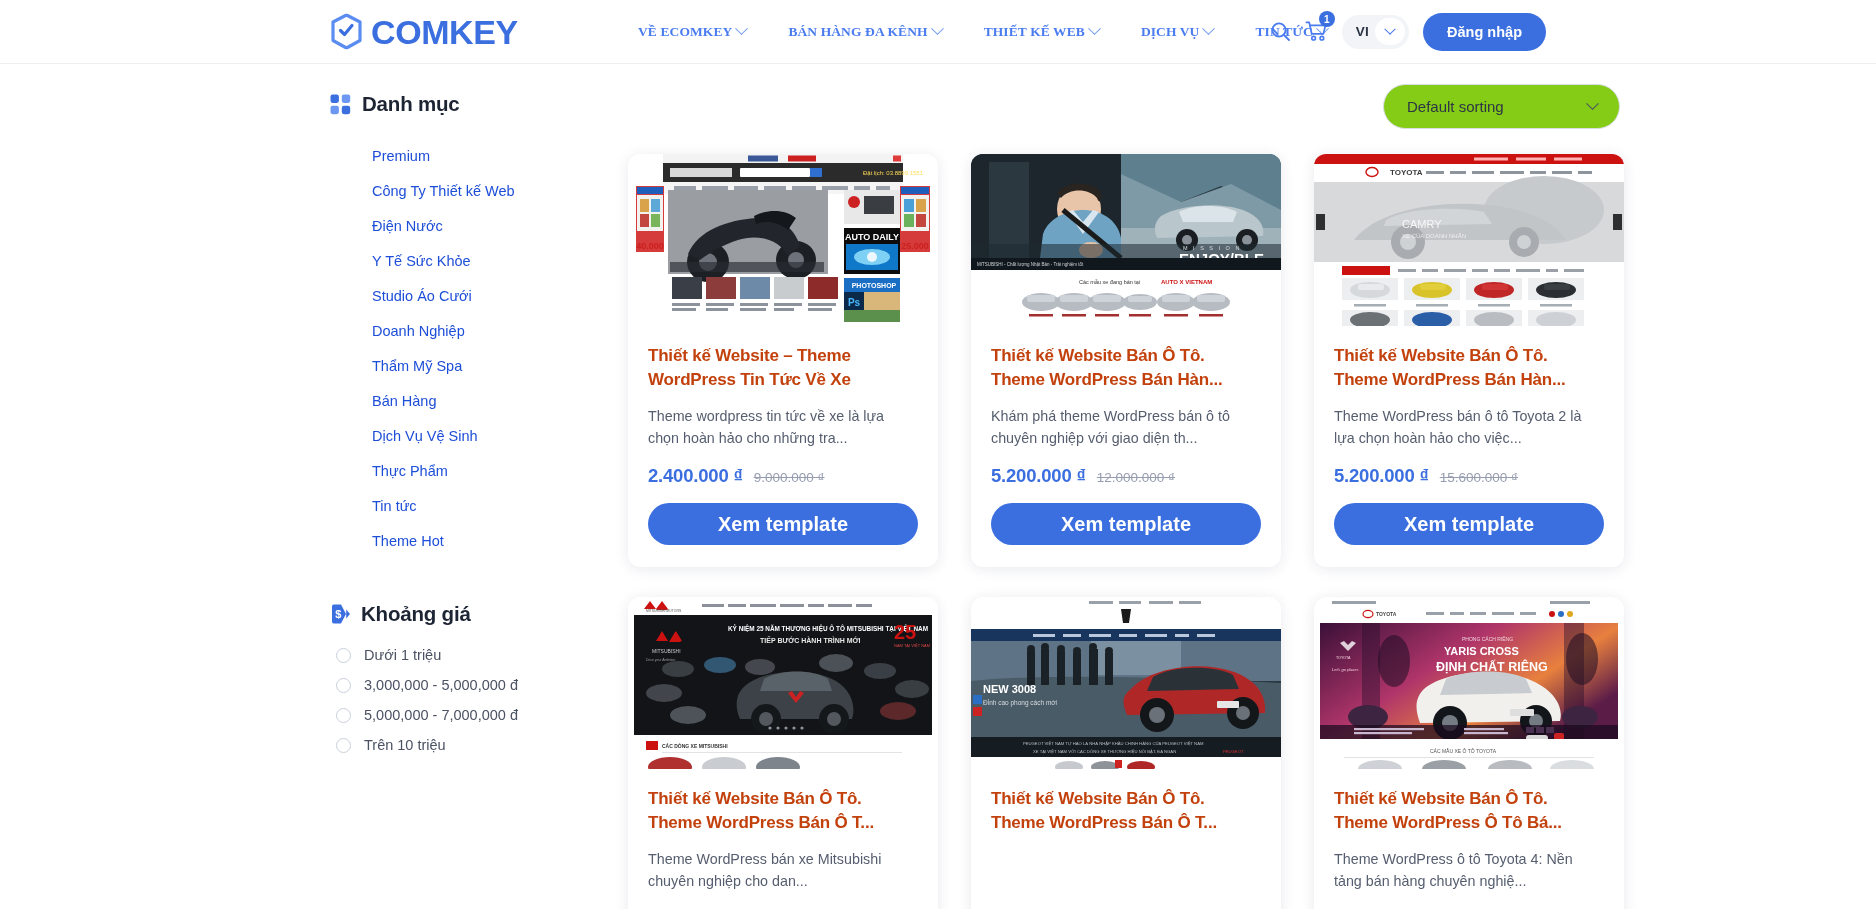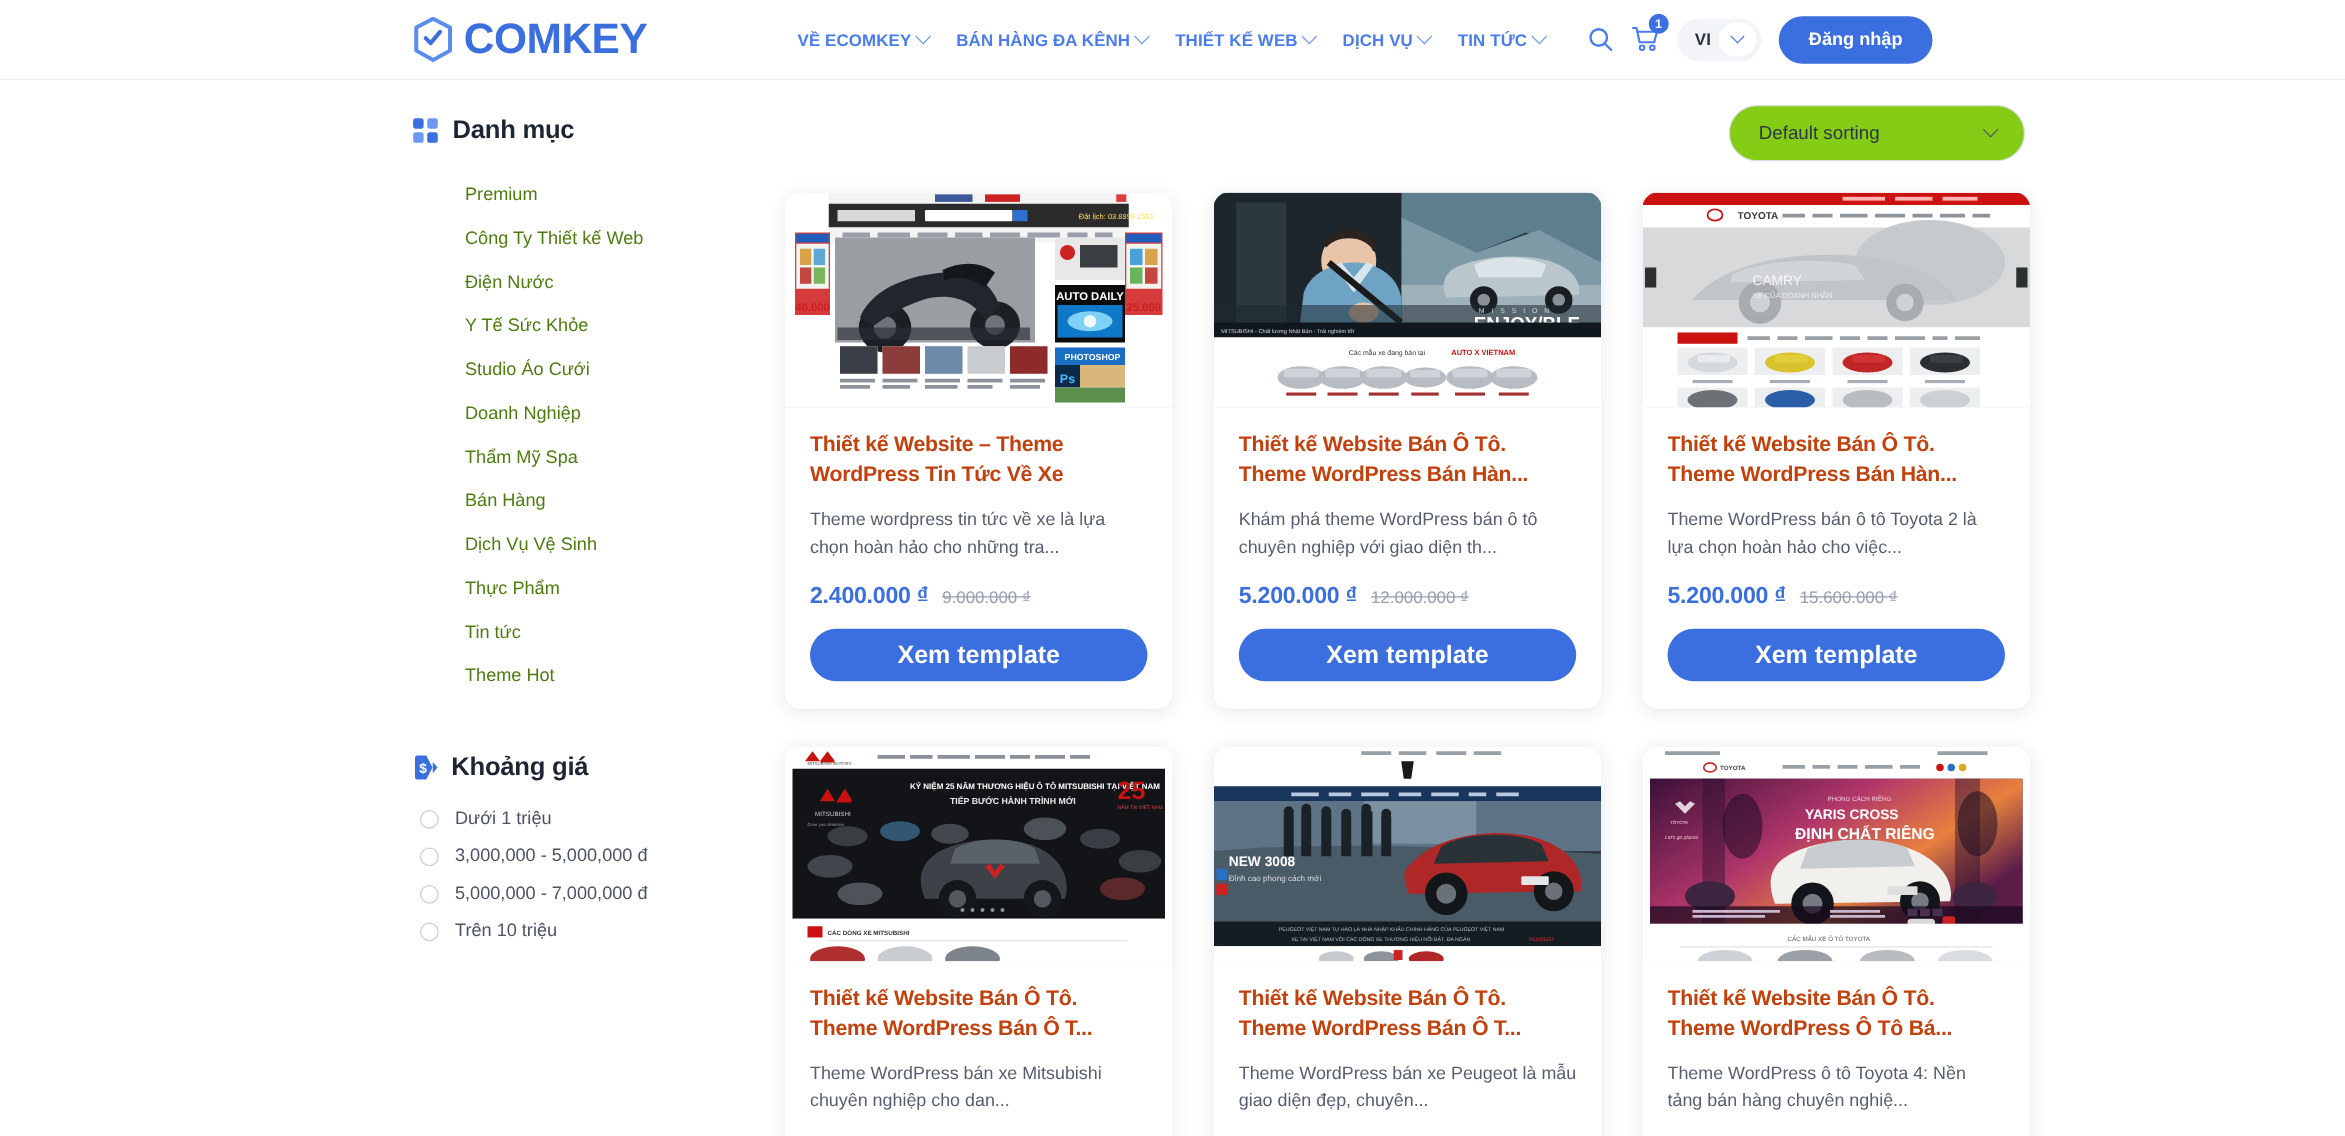--- a/index.html
+++ b/index.html
@@ -32,21 +32,21 @@
     font-size: 34px;
     font-weight: 800;
     letter-spacing: -0.4px;
     color: #3b6fe0;
   }
 
   .nav {
     position: absolute;
     left: 638px; top: 50%;
     transform: translateY(-50%);
-    display: flex; align-items: center; gap: 22px;
+    display: flex; align-items: center; gap: 42px; font-family: Liberation Serif, serif;
   }
   .nav-item {
     display: flex; align-items: center; gap: 5px;
     font-size: 13.5px;
     font-weight: 700;
     color: #4a7cf0;
     letter-spacing: 0.1px;
     white-space: nowrap;
     cursor: pointer;
   }
@@ -131,21 +131,21 @@
     font-size: 20.5px;
     font-weight: 800;
     color: #1d2433;
     letter-spacing: -0.2px;
   }
   .dots-icon { width: 21px; height: 21px; display: block; }
   .tag-icon { width: 21px; height: 22px; display: block; }
   .cat-list { list-style: none; margin: 0; padding: 0 0 0 42px; }
   .cat-item {
     font-size: 14.5px;
-    color: #4d7c0f;
+    color: #1d4ed8;
     padding: 9.5px 0;
     cursor: pointer;
     white-space: nowrap;
   }
   .price-head {
     display: flex; align-items: center; gap: 10px;
     margin-top: 44px; margin-bottom: 14px;
   }
   .price-head .title {
     font-size: 20.5px; font-weight: 800; color: #1d2433;
@@ -768,21 +768,20 @@
             <g>
               <ellipse cx="98" cy="170" rx="14" ry="6" fill="#c6cace"></ellipse>
               <ellipse cx="134" cy="170" rx="14" ry="6" fill="#8d9399"></ellipse>
               <ellipse cx="170" cy="170" rx="14" ry="6" fill="#b02727"></ellipse>
               <rect x="144" y="163" width="7" height="8" fill="#cc2222"></rect>
             </g>
           </svg>
         </div>
         <div class="card-body">
           <div class="card-title">Thiết kế Website Bán Ô Tô. Theme WordPress Bán Ô T...</div>
-          <div class="card-desc">Theme WordPress bán xe Peugeot là mẫu giao diện đẹp, chuyên...</div>
           <div class="price-line">
             <span class="price-new"></span>
             <span class="price-old"></span>
           </div>
 
         </div>
       </div>
 
       <div class="card">
         <div class="thumb">

